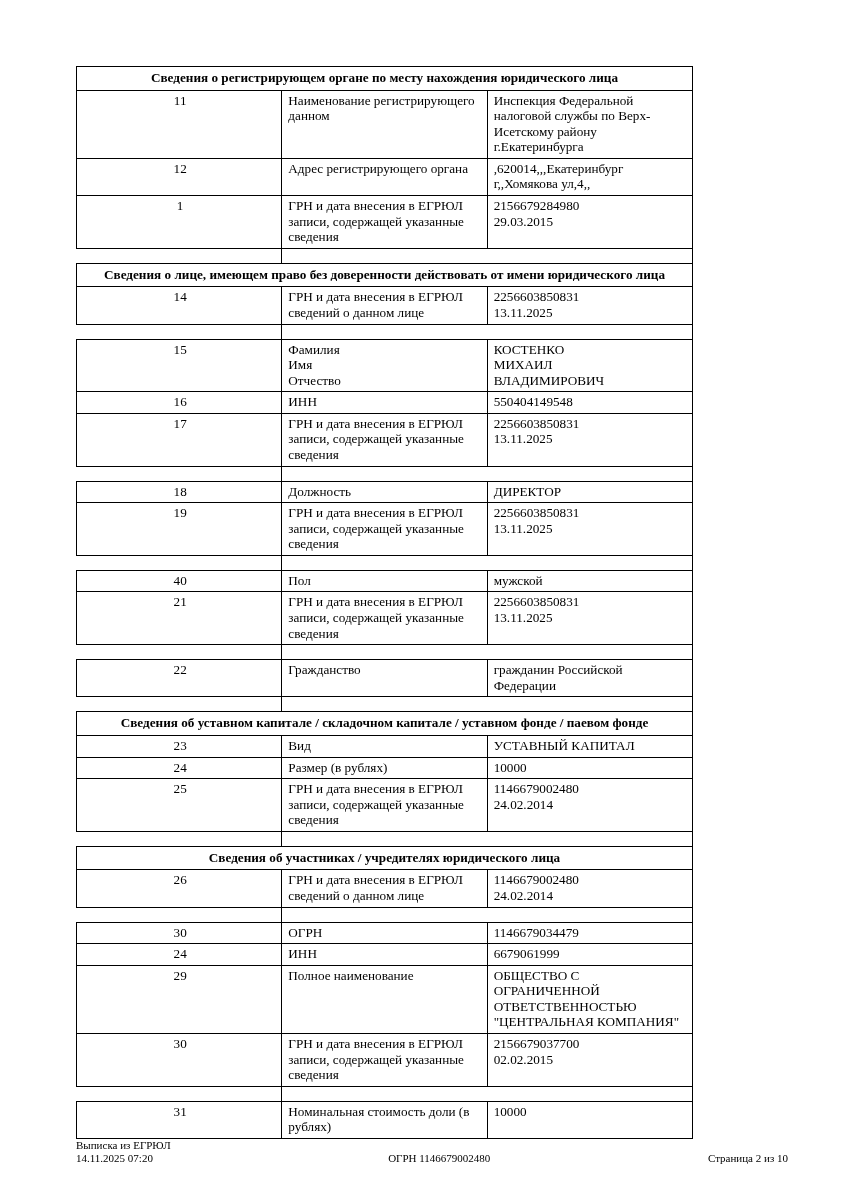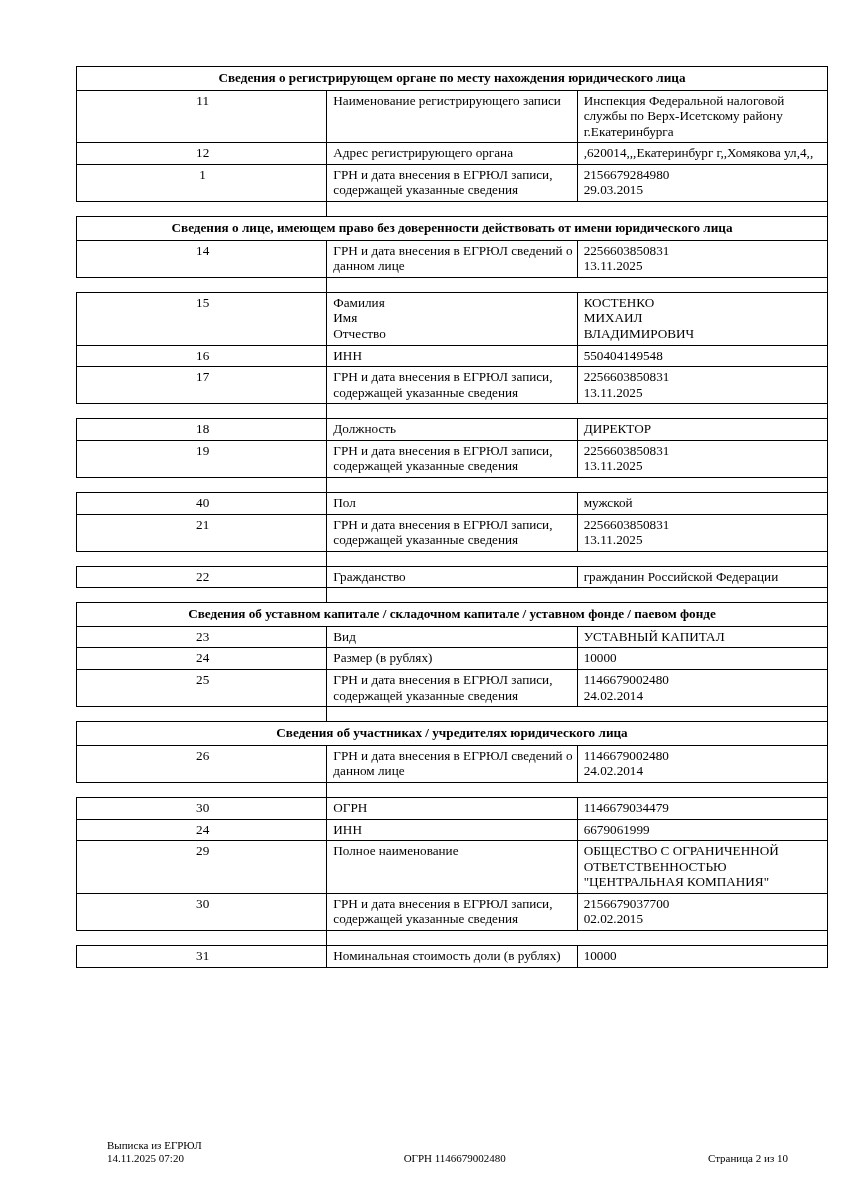--- a/index.html
+++ b/index.html
@@ -15,21 +15,21 @@
     position: relative;
   }
   .page {
     width: 848px;
     height: 1200px;
     box-sizing: border-box;
     padding: 66px 60px 0 76px;
     position: relative;
   }
   table.doc {
-    width: 752px;
+    width: 617px;
     border-collapse: collapse;
     table-layout: fixed;
     font-size: 13.2px;
     line-height: 1.18;
   }
   table.doc td {
     border: 1px solid #000000;
     padding: 2px 4px 3px 6px;
     vertical-align: top;
     word-wrap: break-word;
@@ -67,21 +67,20 @@
   .footer {
     position: absolute;
     left: 76px;
     right: 60px;
     bottom: 34px;
     font-size: 11px;
     line-height: 1.25;
     display: flex;
     justify-content: space-between;
     align-items: flex-end;
-    margin-left: 31px;
   }
   .footer .left {
     text-align: left;
     white-space: pre-line;
   }
   .footer .center {
     text-align: center;
     padding-bottom: 0;
   }
   .footer .right {
@@ -92,21 +91,21 @@
 <body>
 
 <div class="page">
   <table class="doc">
     <tbody id="table-body">
         <tr class="section">
           <td colspan="3">Сведения о регистрирующем органе по месту нахождения юридического лица</td>
         </tr>
         <tr>
           <td class="num">11</td>
-          <td class="label multiline">Наименование регистрирующего записи</td>
+          <td class="label multiline">Наименование регистрирующего данном</td>
           <td class="value multiline">Инспекция Федеральной налоговой службы по Верх-Исетскому району г.Екатеринбурга</td>
         </tr>
         <tr>
           <td class="num">12</td>
           <td class="label multiline">Адрес регистрирующего органа</td>
           <td class="value multiline">,620014,,,Екатеринбург г,,Хомякова ул,4,,</td>
         </tr>
         <tr>
           <td class="num">1</td>
           <td class="label multiline">ГРН и дата внесения в ЕГРЮЛ записи, содержащей указанные сведения</td>

